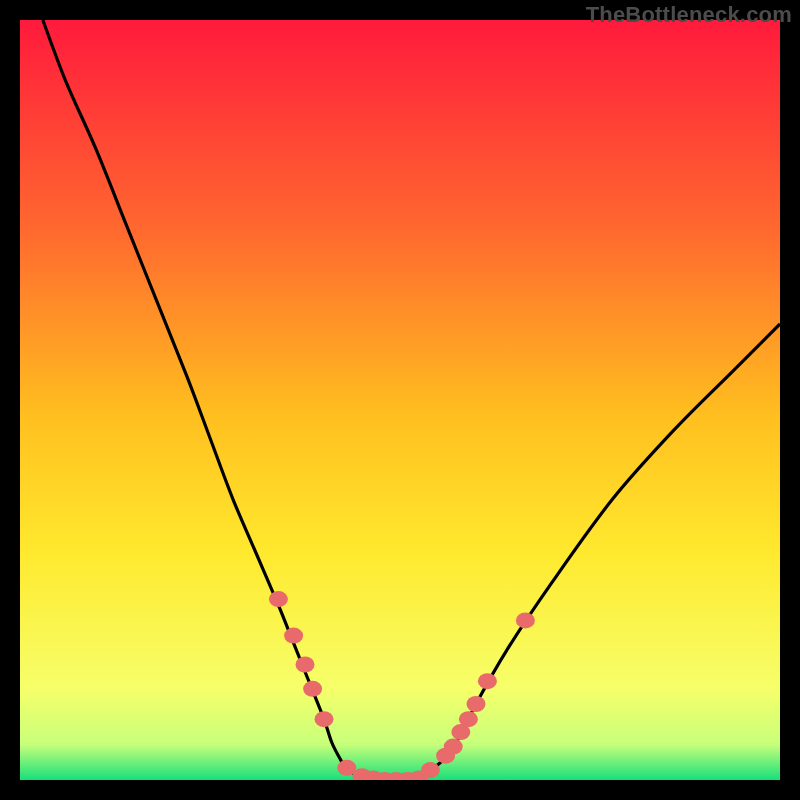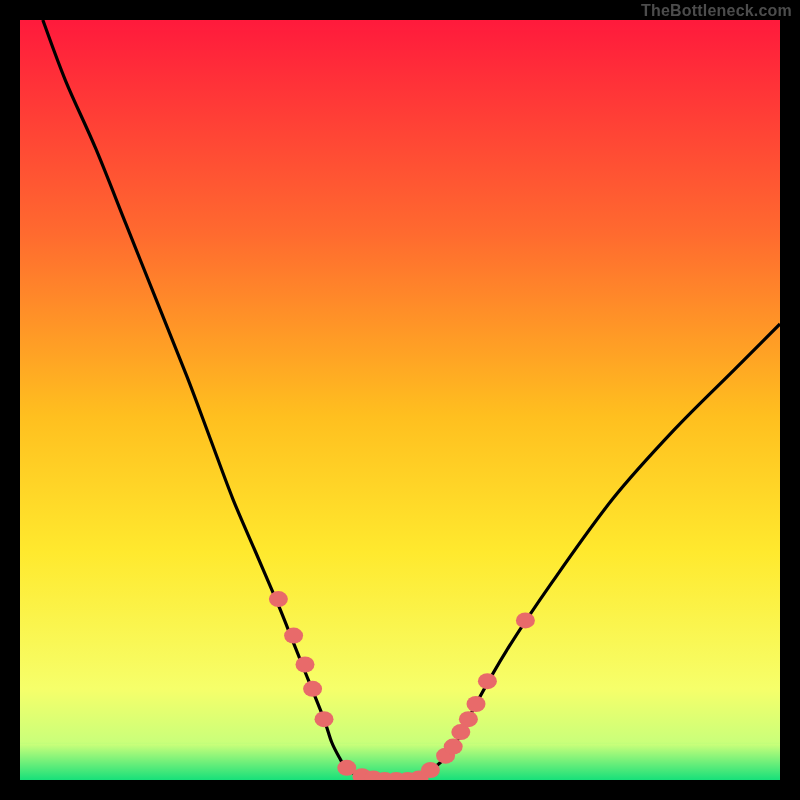--- a/index.html
+++ b/index.html
@@ -21,21 +21,21 @@
   }
   .gradient {
     position: absolute;
     inset: 0;
   }
   .watermark {
     position: absolute;
     top: 2px;
     right: 8px;
     color: #4c4c4c;
-    font-size: 16px;
+    font-size: 22px;
     font-weight: 600;
     letter-spacing: 0.2px;
     z-index: 50;
     user-select: none;
   }
   svg.plot {
     position: absolute;
     inset: 0;
     width: 100%;
     height: 100%;

